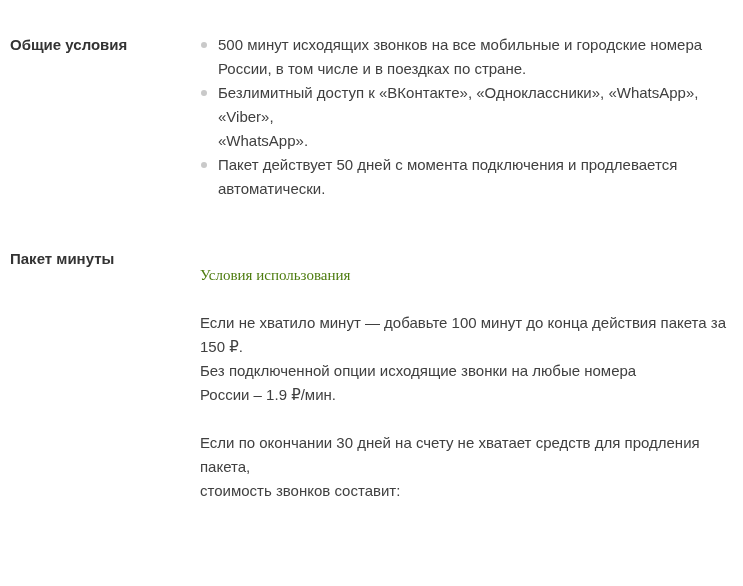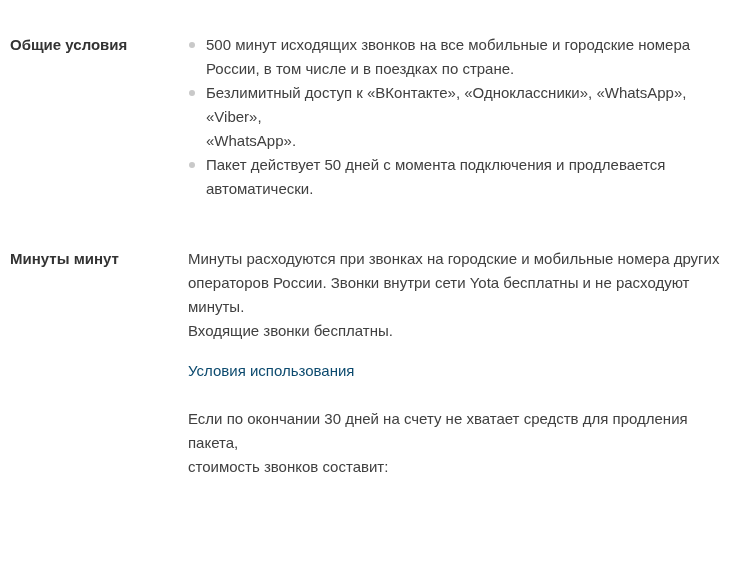--- a/index.html
+++ b/index.html
@@ -28,29 +28,31 @@
   }
   .section-label {
     padding-left: 10px;
     font-weight: bold;
     color: #333333;
     white-space: pre-line;
   }
   .section-content {
     padding-right: 4px;
     max-width: 556px;
+    margin-left: 12px;
   }
   .para {
     white-space: pre-line;
   }
   .para + .para { margin-top: 24px; }
   .subheading {
     margin-top: 16px;
-    color: #0c4a6e;
+    color: #4d7c0f;
     white-space: pre-line;
+    font-family: Liberation Serif, serif;
   }
   .subheading + .para { margin-top: 24px; }
   ul.bullet-list {
     list-style: none;
   }
   ul.bullet-list li {
     display: flex;
     align-items: flex-start;
   }
   .bullet-dot {
@@ -88,25 +90,25 @@
         <li>
           <span class="bullet-dot"></span>
           <span class="bullet-text">Пакет действует 50 дней с момента подключения и продлевается
 автоматически.</span>
         </li>
       </ul>
     </div>
   </div>
 
   <div class="section-row">
-    <div class="section-label">Минуты минут</div>
+    <div class="section-label">Пакет минуты</div>
     <div class="section-content">
-      <p class="para">Минуты расходуются при звонках на городские и мобильные номера других
-операторов России. Звонки внутри сети Yota бесплатны и не расходуют минуты.
-Входящие звонки бесплатны.</p>
       <p class="subheading">Условия использования</p>
+      <p class="para">Если не хватило минут — добавьте 100 минут до конца действия пакета за 150 ₽.
+Без подключенной опции исходящие звонки на любые номера
+России – 1.9 ₽/мин.</p>
       <p class="para">Если по окончании 30 дней на счету не хватает средств для продления пакета,
 стоимость звонков составит:</p>
 
     </div>
   </div>
 
 </div>
 
 </body></html>

